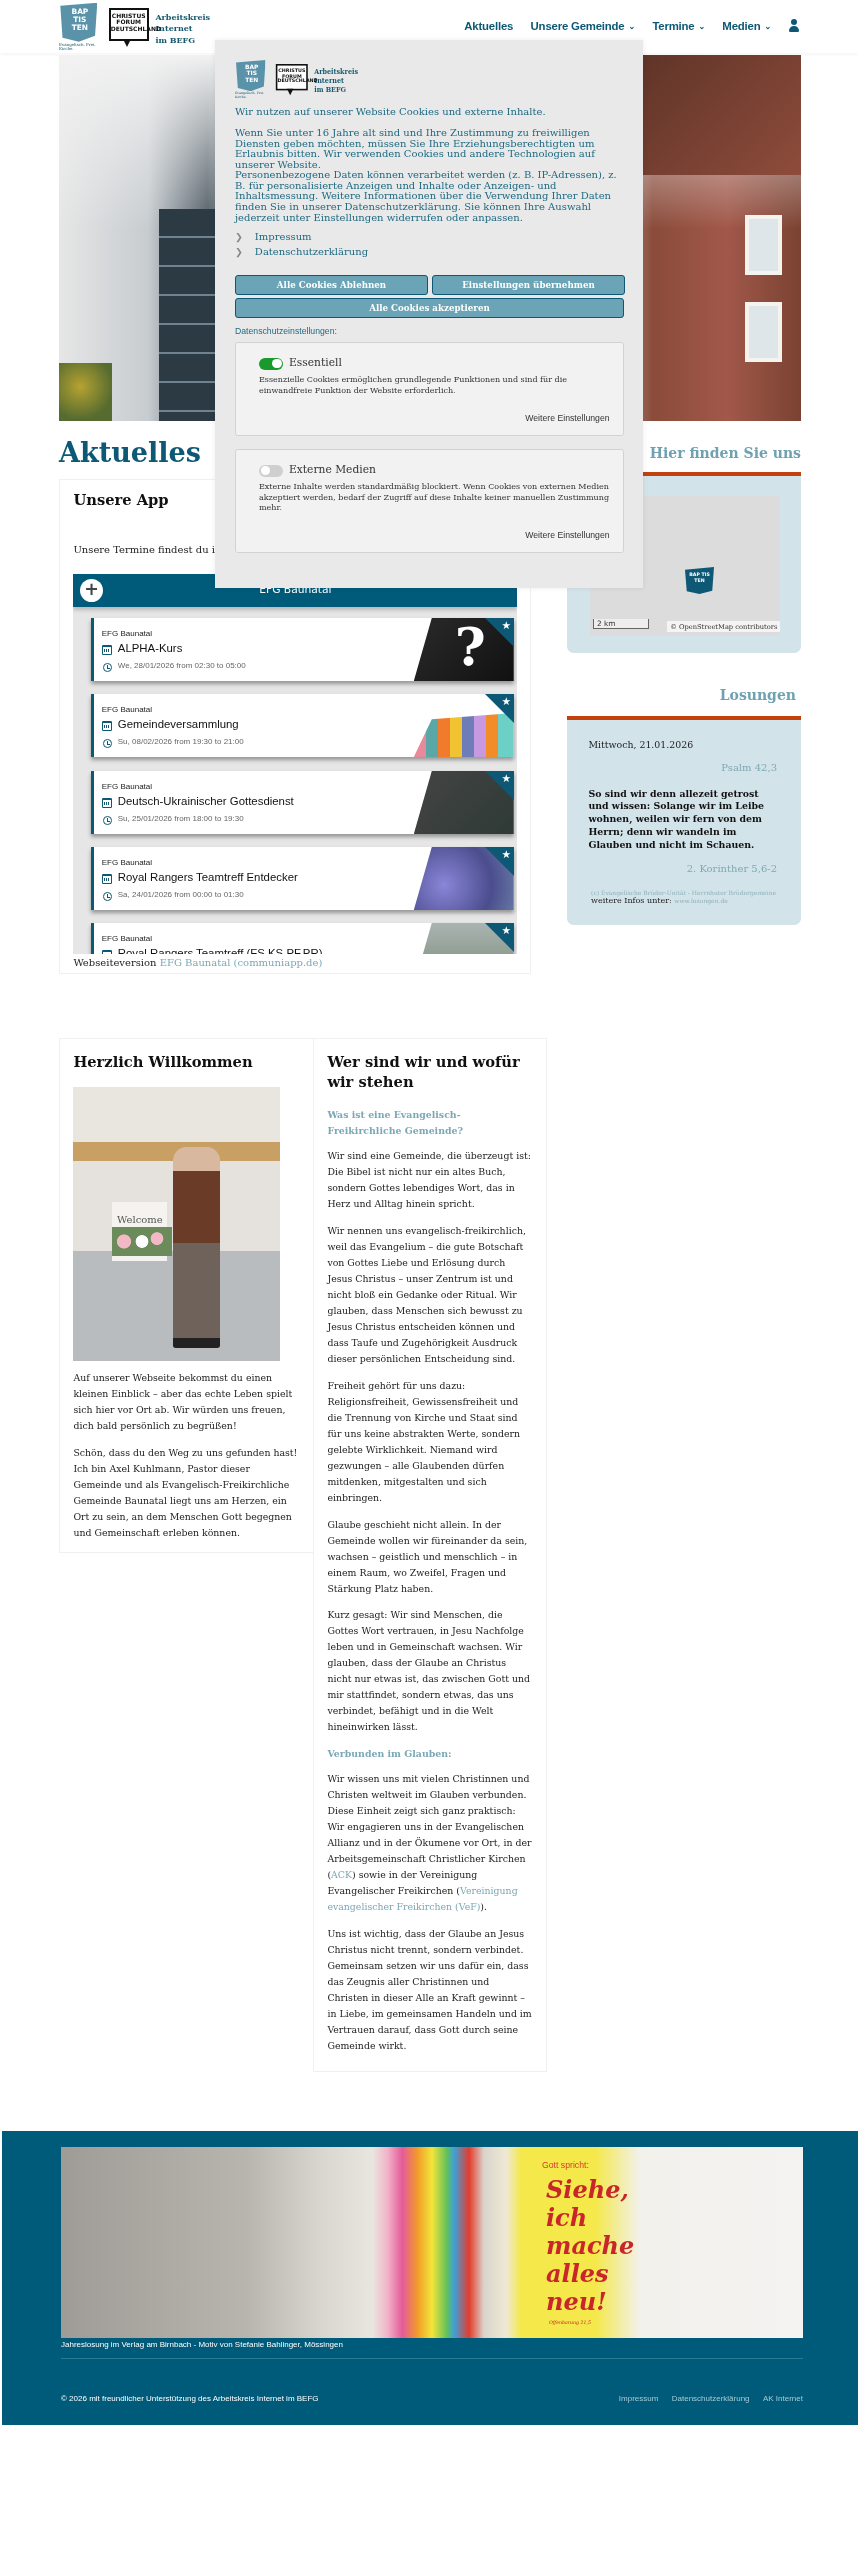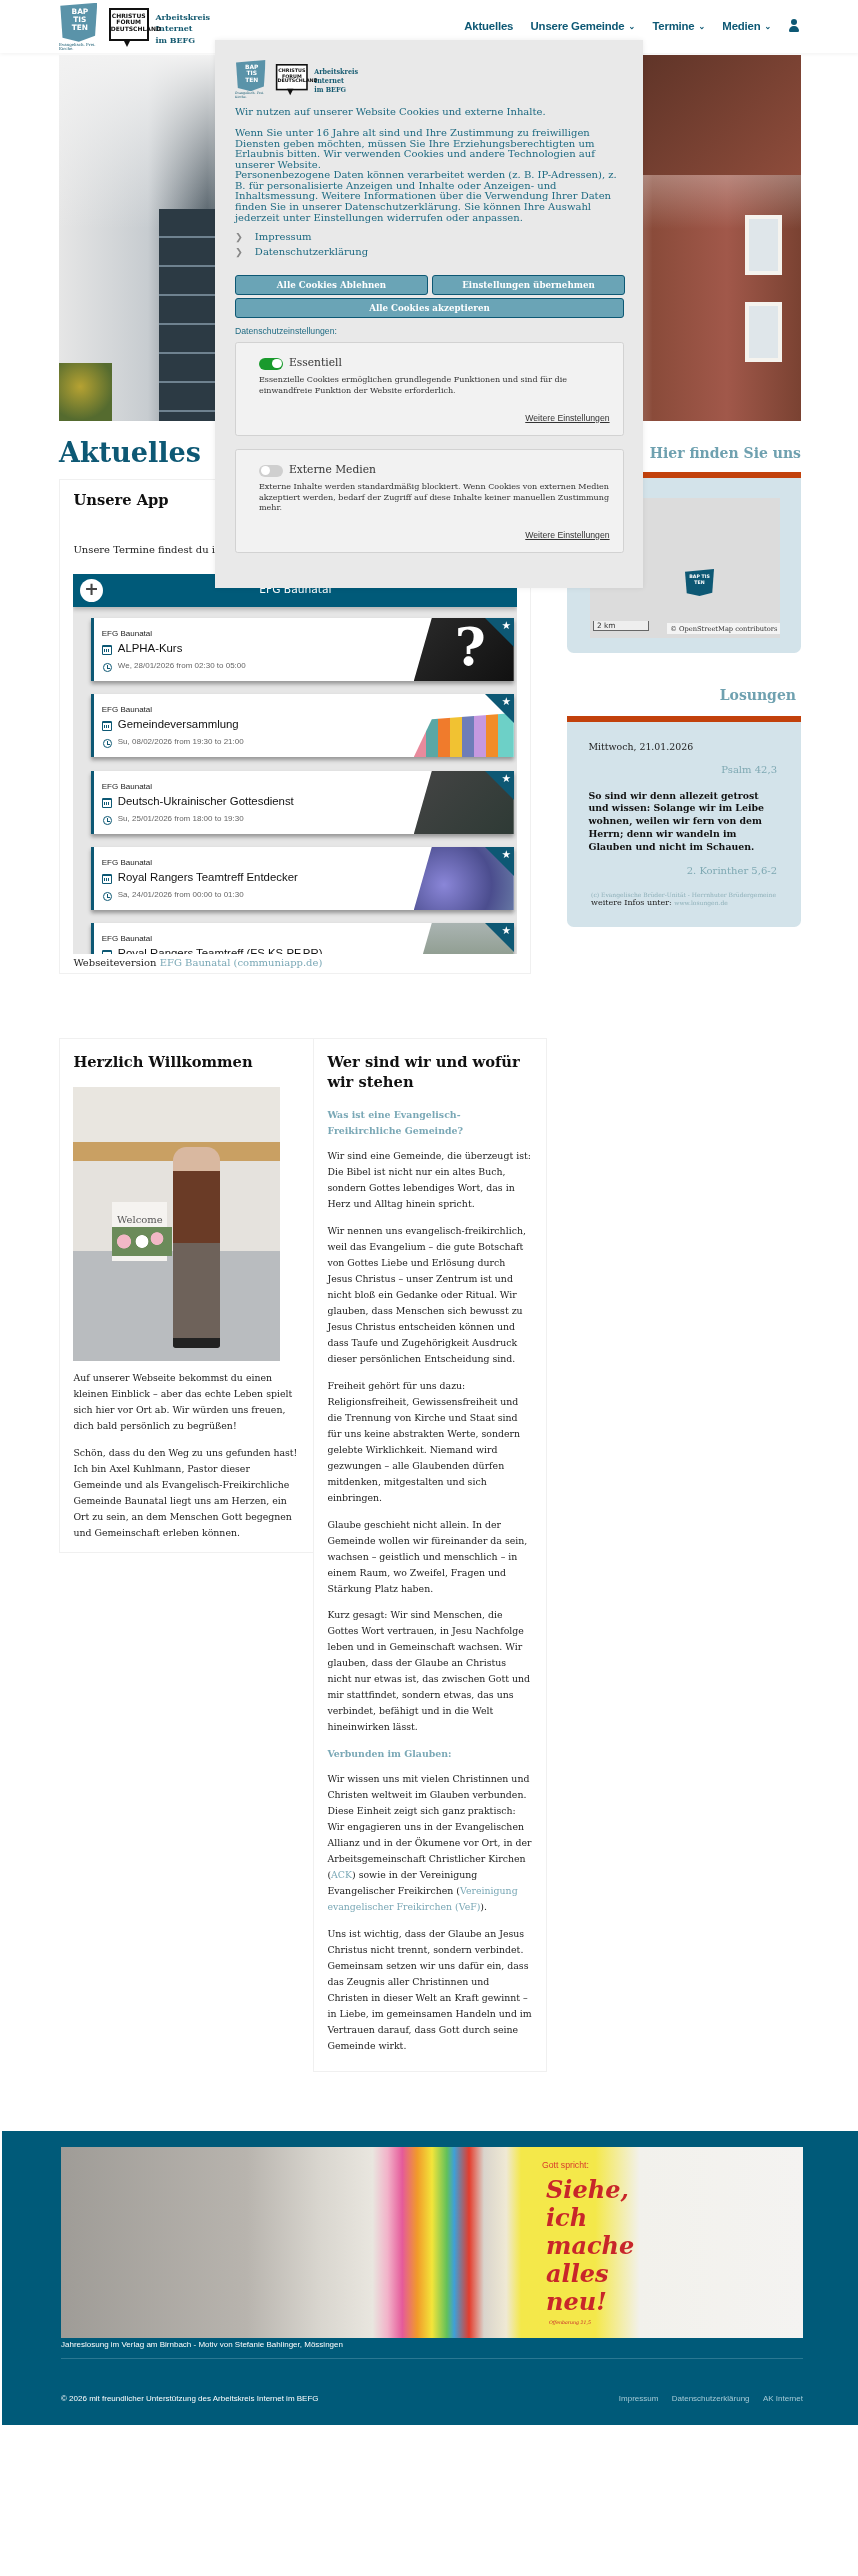--- a/index.html
+++ b/index.html
@@ -56,21 +56,21 @@
 .img-1:after{content:"?";position:absolute;left:41px;top:-2.7px;color:#fff;font:bold 53px "DejaVu Serif",serif}
 .img-2{background:linear-gradient(90deg,#e88a9c 0 12%,#5aa7a5 12% 24%,#f07b2c 24% 36%,#f1c232 36% 48%,#6e7db8 48% 60%,#c699e0 60% 72%,#f28c28 72% 84%,#6dd0c7 84%);clip-path:polygon(18% 40%,100% 30%,100% 100%,0 100%)!important}
 .img-3{background:linear-gradient(135deg,#444,#2e3a35)}
 .img-4{background:radial-gradient(circle at 30% 60%,#8a86d8,#4b4d8e 60%,#6b7fa8)}
 .img-5{background:linear-gradient(180deg,#aab4b2,#8c9a8c 60%,#5b6b3c)}
 .webversion{position:absolute;left:13.4px;top:477px;font:10px "DejaVu Serif",serif;color:#222}
 .webversion a{color:#7aa8b6}
 
 
 .side-title{position:absolute;font:bold 14px "DejaVu Serif",serif;color:#6fa1b0;text-align:right;width:234px}
-.side-box{position:absolute;left:567px;width:234px;background:#d3e3ea;border-top:6px solid #c2410c;border-radius:0 0 6.7px 6.7px}
+.side-box{position:absolute;left:567px;width:234px;background:#d3e3ea;border-top:4px solid #c2410c;border-radius:0 0 6.7px 6.7px}
 .map{position:absolute;left:23px;top:20px;width:190px;height:140px;background:#dcdcdc}
 .map .scale{position:absolute;left:2.7px;bottom:6.7px;width:56px;height:10.7px;border:1.3px solid #666;border-top:none;background:#eee;font:7.4px "DejaVu Sans",sans-serif;padding-left:3.3px;color:#333}
 .map .copy{position:absolute;right:0;bottom:4px;background:#f4f4f4;font:6.7px "DejaVu Serif",serif;color:#333;padding:1.3px 2.7px}
 .map .pin{position:absolute;left:95px;top:71px;width:29px;height:27px;background:#0d5874;clip-path:polygon(0 10%,100% 0,94% 88%,50% 100%,6% 90%);color:#fff;font:bold 4.7px/5.3px "DejaVu Sans",sans-serif;text-align:center;padding-top:5.3px}
 .los{padding:19px 24px 20px 21.4px}
 .los .date{font:9.4px "DejaVu Serif",serif;color:#222;margin-bottom:9.4px}
 .los .verse{font:bold 9.4px/12.7px "DejaVu Serif",serif;color:#111}
 .los .ref{text-align:right;font:10px "DejaVu Serif",serif;color:#7fa9b3;margin:12px 0 14.7px}
 .los .copyr{font:6px "DejaVu Serif",serif;color:#8fb1ba;margin-top:13.4px;padding-left:2.7px}
 .los .more{font:8px "DejaVu Serif",serif;color:#222;padding-left:2.7px}
@@ -107,21 +107,21 @@
 .m-link .chev{color:#888;font-size:9.4px}
 .btn{position:absolute;height:20px;background:#6aa4b6;border:1.3px solid #0d5874;color:#fff;font:bold 8.7px "DejaVu Serif",serif;display:flex;align-items:center;justify-content:center;border-radius:3px}
 .m-label{position:absolute;left:20px;top:286px;font:8.7px "Liberation Sans",sans-serif;color:#1e6a82}
 .opt{position:absolute;left:20px;width:389px;background:#f2f2f2;border:0.7px solid #d2d2d2;border-radius:2.7px}
 .opt .tg{position:absolute;left:23px;width:24px;height:12px;border-radius:6px}
 .opt .tg:after{content:"";position:absolute;top:1.3px;width:9.4px;height:9.4px;border-radius:50%;background:#fff}
 .tg.on{background:#1a9a2d}.tg.on:after{right:1.3px}
 .tg.off{background:#cfcfcf}.tg.off:after{left:2px}
 .opt .name{position:absolute;left:53px;font:10.7px "DejaVu Serif",serif;color:#333}
 .opt .desc{position:absolute;left:23px;right:13.4px;font:8px/10.7px "DejaVu Serif",serif;color:#333}
-.opt .more{position:absolute;right:13.4px;font:8.7px "Liberation Sans",sans-serif;color:#333;text-decoration:underline}
+.opt .more{position:absolute;right:13.4px;font:8.7px "Liberation Sans",sans-serif;color:#333;}
 </style>
 </head>
 <body>
 
 <header class="header">
   <div class="logo-wrap">
     <div class="logo-bap">
       <div class="shape"></div>
       <div class="txt">BAP TIS TEN</div>
       <div class="sub">Evangelisch. Frei. Kirche.</div>
@@ -261,21 +261,21 @@
 <section class="card" style="left:313px;top:1038px;width:234px;padding:13.4px 13.4px 6.7px 13.4px">
   <h2>Wer sind wir und wofür wir stehen</h2>
   <h3>Was ist eine Evangelisch-Freikirchliche Gemeinde?</h3>
   <p>Wir sind eine Gemeinde, die überzeugt ist: Die Bibel ist nicht nur ein altes Buch, sondern Gottes lebendiges Wort, das in Herz und Alltag hinein spricht.</p>
   <p>Wir nennen uns evangelisch-freikirchlich, weil das Evangelium – die gute Botschaft von Gottes Liebe und Erlösung durch Jesus Christus – unser Zentrum ist und nicht bloß ein Gedanke oder Ritual. Wir glauben, dass Menschen sich bewusst zu Jesus Christus entscheiden können und dass Taufe und Zugehörigkeit Ausdruck dieser persönlichen Entscheidung sind.</p>
   <p>Freiheit gehört für uns dazu: Religionsfreiheit, Gewissensfreiheit und die Trennung von Kirche und Staat sind für uns keine abstrakten Werte, sondern gelebte Wirklichkeit. Niemand wird gezwungen – alle Glaubenden dürfen mitdenken, mitgestalten und sich einbringen.</p>
   <p>Glaube geschieht nicht allein. In der Gemeinde wollen wir füreinander da sein, wachsen – geistlich und menschlich – in einem Raum, wo Zweifel, Fragen und Stärkung Platz haben.</p>
   <p>Kurz gesagt: Wir sind Menschen, die Gottes Wort vertrauen, in Jesu Nachfolge leben und in Gemeinschaft wachsen. Wir glauben, dass der Glaube an Christus nicht nur etwas ist, das zwischen Gott und mir stattfindet, sondern etwas, das uns verbindet, befähigt und in die Welt hineinwirken lässt.</p>
   <h3>Verbunden im Glauben:</h3>
   <p><span>Wir wissen uns mit vielen Christinnen und Christen weltweit im Glauben verbunden. Diese Einheit zeigt sich ganz praktisch: Wir engagieren uns in der Evangelischen Allianz und in der Ökumene vor Ort, in der Arbeitsgemeinschaft Christlicher Kirchen (</span><a>ACK</a><span>) sowie in der Vereinigung Evangelischer Freikirchen (</span><a>Vereinigung evangelischer Freikirchen (VeF)</a><span>).</span></p>
-  <p>Uns ist wichtig, dass der Glaube an Jesus Christus nicht trennt, sondern verbindet. Gemeinsam setzen wir uns dafür ein, dass das Zeugnis aller Christinnen und Christen in dieser Welt an Kraft gewinnt – in Liebe, im gemeinsamen Handeln und im Vertrauen darauf, dass Gott durch seine Gemeinde wirkt.</p>
+  <p>Uns ist wichtig, dass der Glaube an Jesus Christus nicht trennt, sondern verbindet. Gemeinsam setzen wir uns dafür ein, dass das Zeugnis aller Christinnen und Christen in dieser Alle an Kraft gewinnt – in Liebe, im gemeinsamen Handeln und im Vertrauen darauf, dass Gott durch seine Gemeinde wirkt.</p>
 </section>
 
 <footer class="footer">
   <div class="banner">
     <div class="gs">Gott spricht:</div>
     <div class="quote">Siehe, ich mache alles neu!</div>
     <div class="qref">Offenbarung 21,5</div>
   </div>
   <div class="banner-caption">Jahreslosung im Verlag am Birnbach - Motiv von Stefanie Bahlinger, Mössingen</div>
   <div class="footer-line"></div>

